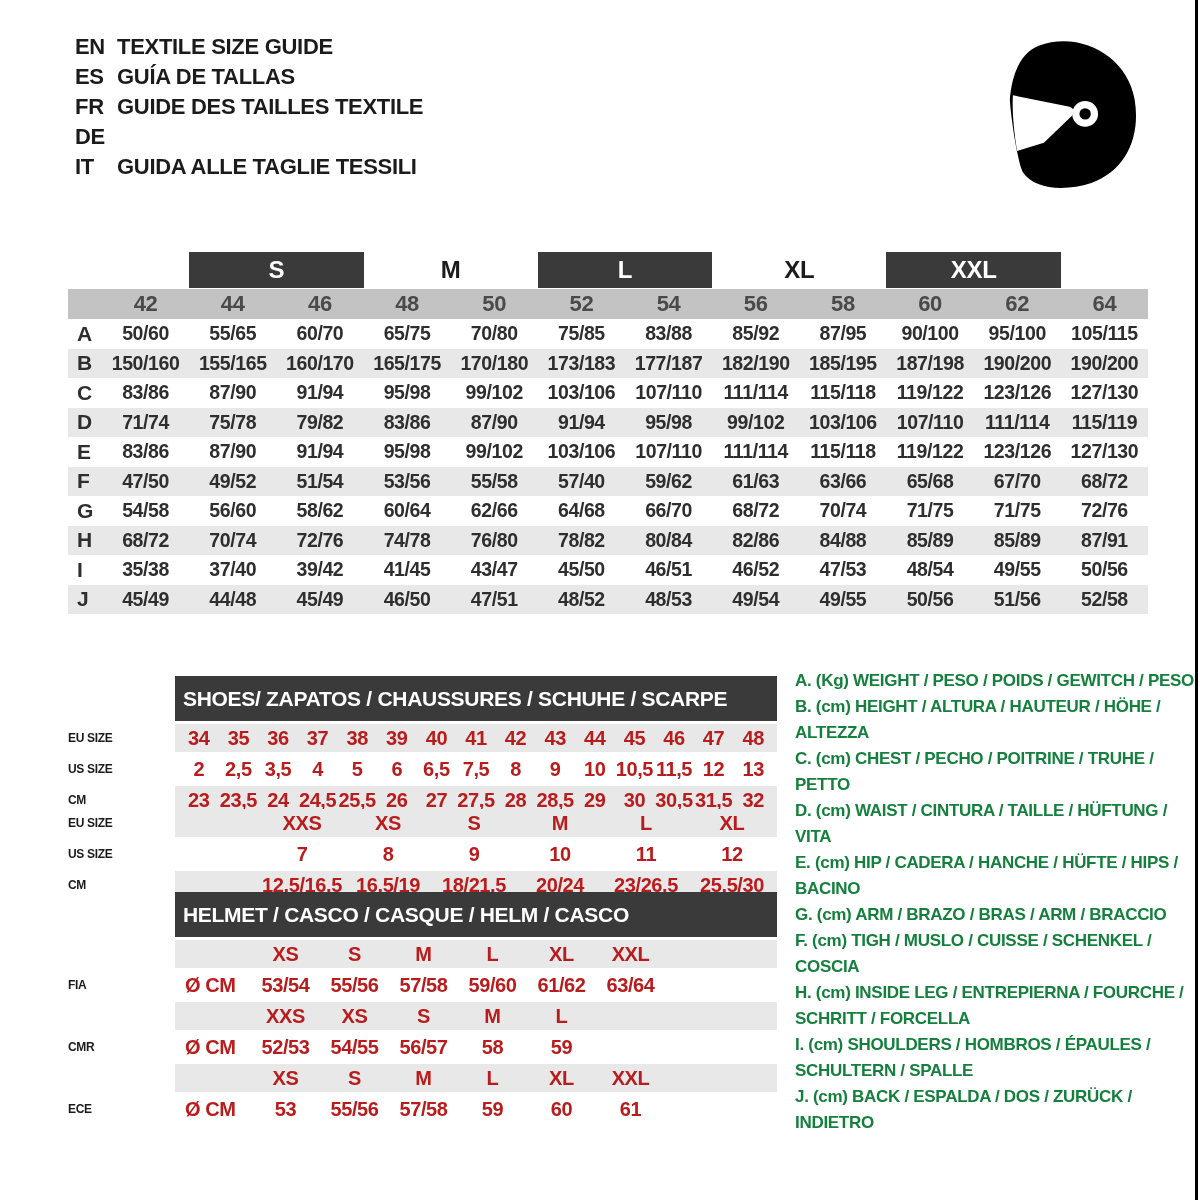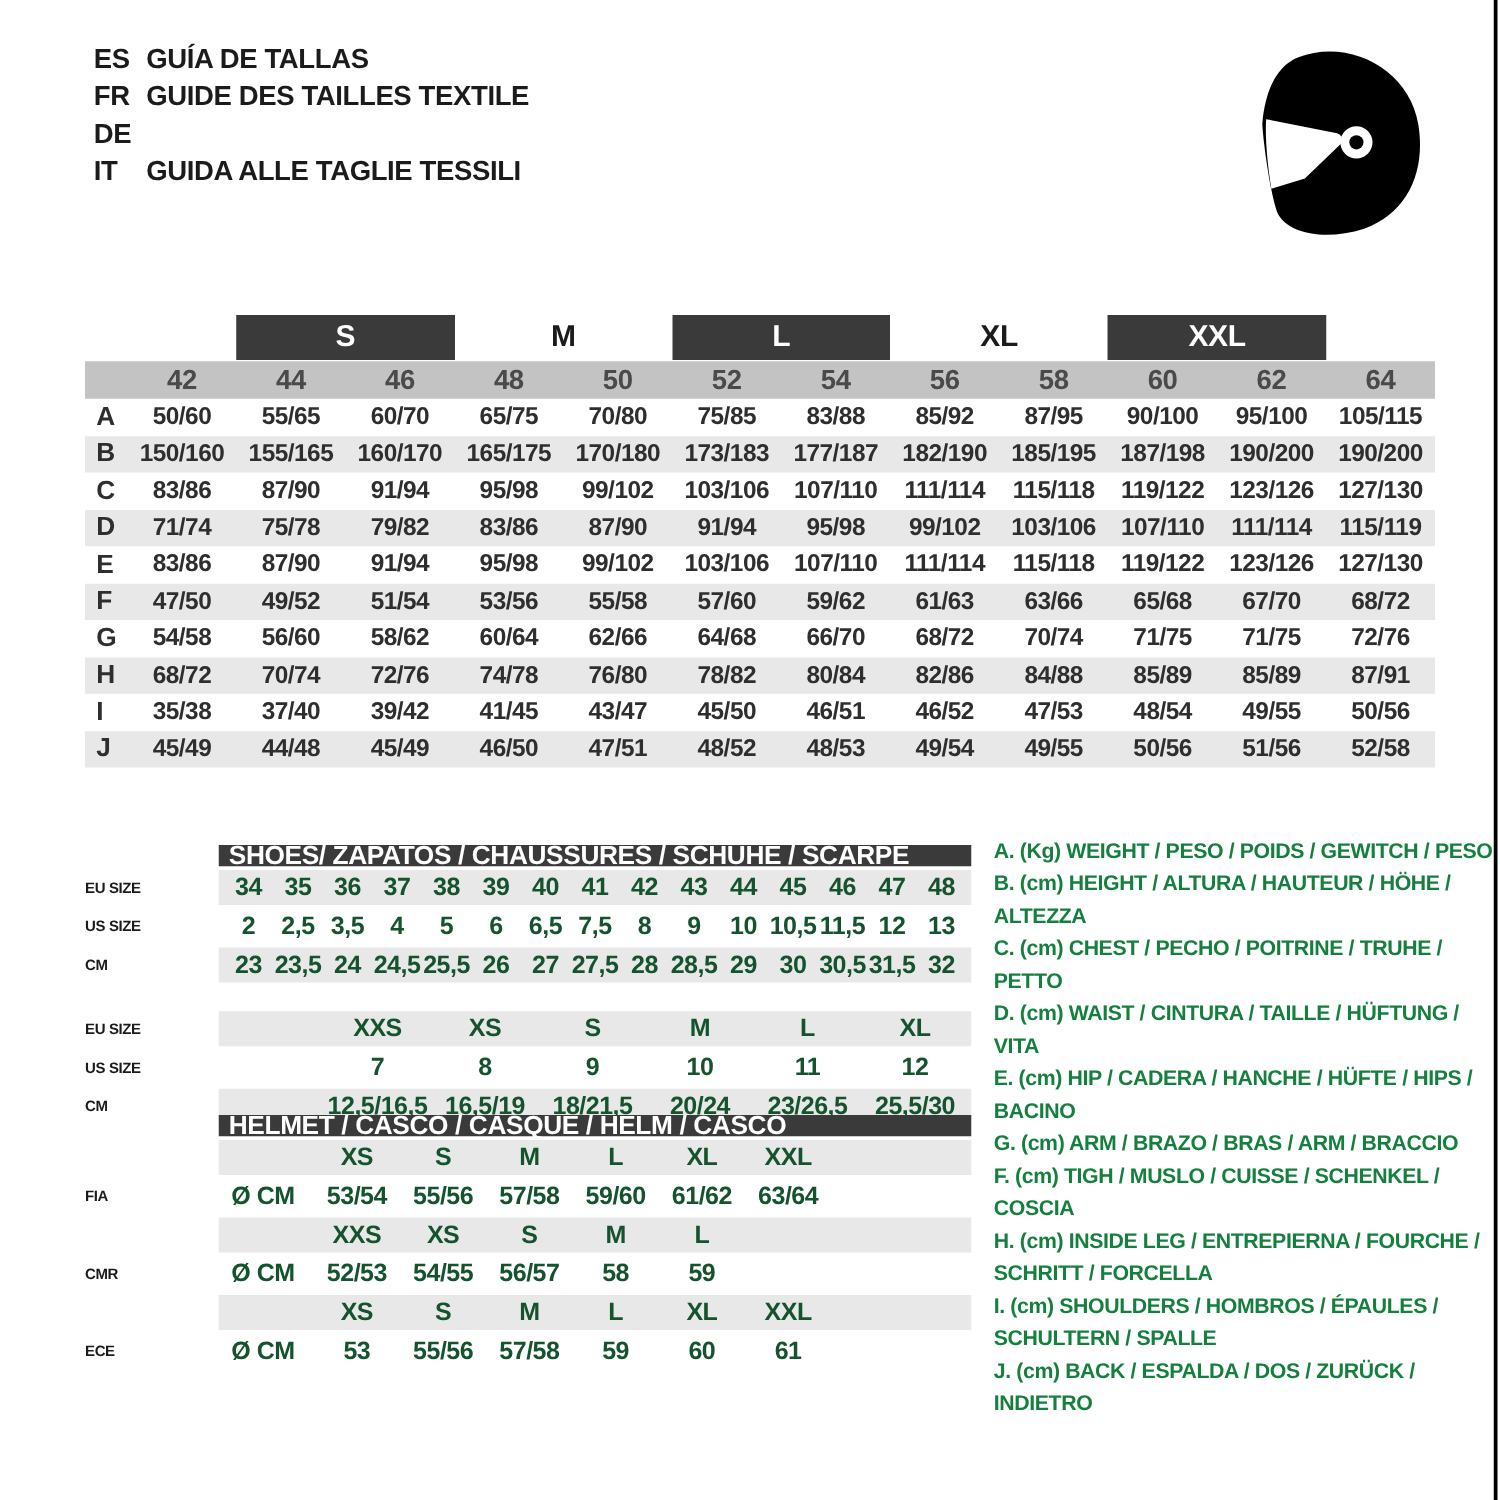--- a/index.html
+++ b/index.html
@@ -28,40 +28,44 @@
   .numeric-row { height:30px; background:#c3c3c3; margin-top:1px; }
   .numeric-cell { display:flex; align-items:center; justify-content:center;
                   font-weight:bold; font-size:22px; color:#4a4a4a; letter-spacing:-0.3px; }
   .data-row { height:29.5px; align-items:center; font-weight:bold; font-size:19.5px; color:#2e2e2e; letter-spacing:-0.4px; }
   .data-row.band { background:#e8e8e8; }
   .letter-cell { padding-left:9px; font-size:21px; }
   .val-cell { text-align:center; }
 
   
   .section { position:absolute; left:68px; width:710px; }
-  .sec-title { margin-left:107px; width:602px; height:17px; background:#3a3a3a; color:#fff;
+  .sec-title { margin-left:107px; width:602px; height:45px; background:#3a3a3a; color:#fff;
                font-weight:bold; font-size:21px; letter-spacing:-0.3px; display:flex; align-items:center; padding-left:8px; }
   .sec-row { display:flex; margin-top:3px; height:28px; }
   .sec-label { width:107px; display:flex; align-items:center; font-weight:bold; font-size:12px; letter-spacing:-0.3px; color:#1b1b1b; }
-  .sec-cells { width:602px; display:grid; align-items:center; font-weight:bold; font-size:20px; letter-spacing:-0.4px; color:#14532d; }
+  .sec-cells { width:602px; display:grid; align-items:center; font-weight:bold; font-size:20px; letter-spacing:-0.4px; color:#b91c1c; }
   .sec-cells.band { background:#e8e8e8; }
   .sec-cells > div { text-align:center; }
   .cols-shoes  { grid-template-columns:repeat(15, 1fr); padding:0 4px; }
   .cols-gloves { grid-template-columns:repeat(6, 86px); padding-left:84px; }
   .cols-helmet { grid-template-columns:66px repeat(6, 69px); padding-left:10px; }
   .cols-helmet > div:first-child { text-align:left; }
 
   
   .legend { position:absolute; left:795px; top:668px; width:400px; font-weight:bold; font-size:17px;
             line-height:26px; letter-spacing:-0.3px; color:#15803d; }
 </style>
 </head>
 <body>
 
 <div class="langs" id="langs">
+    <div class="lang-row">
+      <span class="lang-code">EN</span>
+      <span class="lang-text">TEXTILE SIZE GUIDE</span>
+    </div>
     <div class="lang-row">
       <span class="lang-code">ES</span>
       <span class="lang-text">GUÍA DE TALLAS</span>
     </div>
     <div class="lang-row">
       <span class="lang-code">FR</span>
       <span class="lang-text">GUIDE DES TAILLES TEXTILE</span>
     </div>
     <div class="lang-row">
       <span class="lang-code">DE</span>
@@ -182,21 +186,21 @@
         <div class="val-cell">123/126</div>
         <div class="val-cell">127/130</div>
       </div>
       <div class="grid-row data-row band">
         <div class="letter-cell">F</div>
         <div class="val-cell">47/50</div>
         <div class="val-cell">49/52</div>
         <div class="val-cell">51/54</div>
         <div class="val-cell">53/56</div>
         <div class="val-cell">55/58</div>
-        <div class="val-cell">57/60</div>
+        <div class="val-cell">57/40</div>
         <div class="val-cell">59/62</div>
         <div class="val-cell">61/63</div>
         <div class="val-cell">63/66</div>
         <div class="val-cell">65/68</div>
         <div class="val-cell">67/70</div>
         <div class="val-cell">68/72</div>
       </div>
       <div class="grid-row data-row">
         <div class="letter-cell">G</div>
         <div class="val-cell">54/58</div>

